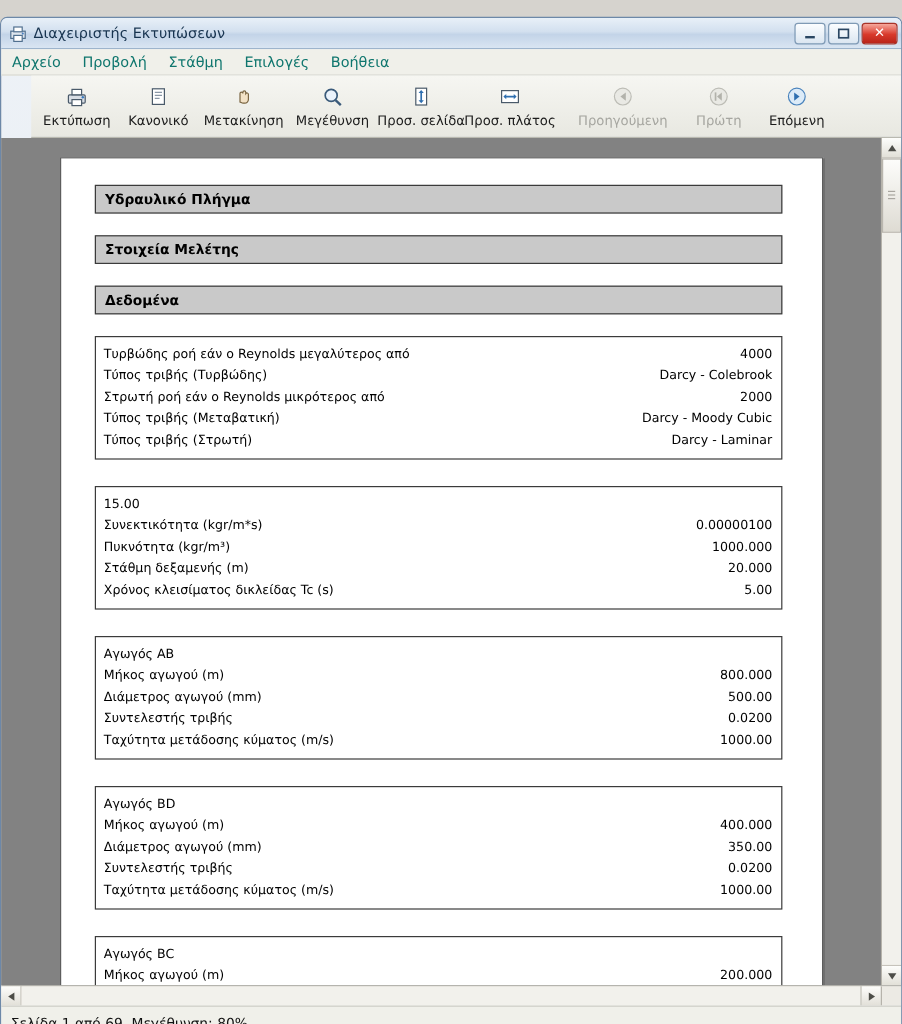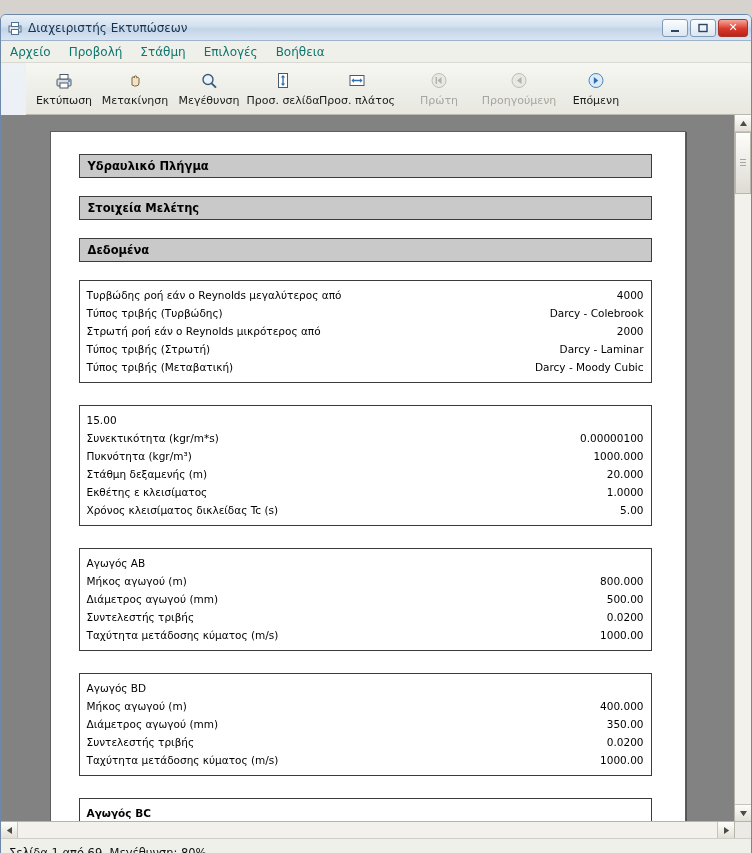--- a/index.html
+++ b/index.html
@@ -135,21 +135,21 @@
     margin-bottom: 14px;
     padding: 5px 7px 6px 7px;
   }
   .row {
     display: flex; justify-content: space-between;
     font-size: 10.5px; color: #000;
     line-height: 18px;
   }
   .row .lbl { white-space: nowrap; }
   .row .val { white-space: nowrap; text-align: left; }
-  .block.nogap { margin-bottom: 0; font-weight: bold; }
+  .block.nogap { margin-bottom: 0; }
   
   .vscroll {
     width: 17px;
     background: #eceae4;
     border-left: 1px solid #b6b3ab;
     display: flex; flex-direction: column;
     flex: 0 0 auto;
   }
   .sb-arrow {
     height: 17px;
@@ -243,20 +243,31 @@
         <svg width="20" height="20" viewBox="0 0 20 20">
           <rect x="3" y="8" width="14" height="7" rx="1" fill="#d8dde4" stroke="#4a5a6a"></rect>
           <rect x="6" y="3.5" width="8" height="4.5" fill="#fff" stroke="#4a5a6a"></rect>
           <rect x="6" y="12" width="8" height="5" fill="#fff" stroke="#4a5a6a"></rect>
           <circle cx="15" cy="10" r="1" fill="#3b7bbf"></circle>
         </svg>
       </span>
       <span class="lb">Εκτύπωση</span>
     </div>
 
+    <div class="tb-btn">
+      <span class="ic">
+        <svg width="20" height="20" viewBox="0 0 20 20">
+          <rect x="5" y="3" width="10" height="13" fill="#fff" stroke="#4a5a6a"></rect>
+          <line x1="7" y1="6" x2="13" y2="6" stroke="#8a97a6"></line>
+          <line x1="7" y1="8.5" x2="13" y2="8.5" stroke="#8a97a6"></line>
+          <line x1="7" y1="11" x2="11" y2="11" stroke="#8a97a6"></line>
+        </svg>
+      </span>
+      <span class="lb">Κανονικό</span>
+    </div>
 
     <div class="tb-btn wide">
       <span class="ic">
         <svg width="20" height="20" viewBox="0 0 20 20">
           <path d="M7 14 V7 a1.2 1.2 0 0 1 2.4 0 V6 a1.2 1.2 0 0 1 2.4 0 v1 a1.2 1.2 0 0 1 2.2 .6 v4.4 a3 3 0 0 1 -3 3 H9.5 Z" fill="#f3e2c6" stroke="#7a6542"></path>
         </svg>
       </span>
       <span class="lb">Μετακίνηση</span>
     </div>
 
@@ -289,41 +300,41 @@
           <path d="M5.5 9.5 h9" stroke="#2f6fb0" stroke-width="1.4"></path>
           <path d="M4.5 9.5 l2.4 -2.2 v4.4 Z" fill="#2f6fb0"></path>
           <path d="M15.5 9.5 l-2.4 -2.2 v4.4 Z" fill="#2f6fb0"></path>
         </svg>
       </span>
       <span class="lb">Προσ. πλάτος</span>
     </div>
 
     <div class="tb-sep"></div>
 
+    <div class="tb-btn disabled" style="width:92px">
+      <span class="ic">
+        <svg width="20" height="20" viewBox="0 0 20 20">
+          <circle cx="10" cy="9.5" r="7" fill="#e9e9e4" stroke="#bdbdb6"></circle>
+          <path d="M12.5 6 L8 9.5 L12.5 13 Z" fill="#b2b2ab"></path>
+        </svg>
+      </span>
+      <span class="lb">Προηγούμενη</span>
+    </div>
+
     <div class="tb-btn disabled">
       <span class="ic">
         <svg width="20" height="20" viewBox="0 0 20 20">
           <circle cx="10" cy="9.5" r="7" fill="#e9e9e4" stroke="#bdbdb6"></circle>
           <path d="M12.5 6 L8.5 9.5 L12.5 13 Z" fill="#b2b2ab"></path>
           <rect x="6.6" y="6" width="1.4" height="7" fill="#b2b2ab"></rect>
         </svg>
       </span>
       <span class="lb">Πρώτη</span>
     </div>
 
-    <div class="tb-btn disabled" style="width:92px">
-      <span class="ic">
-        <svg width="20" height="20" viewBox="0 0 20 20">
-          <circle cx="10" cy="9.5" r="7" fill="#e9e9e4" stroke="#bdbdb6"></circle>
-          <path d="M12.5 6 L8 9.5 L12.5 13 Z" fill="#b2b2ab"></path>
-        </svg>
-      </span>
-      <span class="lb">Προηγούμενη</span>
-    </div>
-
     <div class="tb-btn" style="width:62px">
       <span class="ic">
         <svg width="20" height="20" viewBox="0 0 20 20">
           <circle cx="10" cy="9.5" r="7" fill="#dcebf8" stroke="#4b84bd"></circle>
           <path d="M7.8 6 L12.3 9.5 L7.8 13 Z" fill="#2f6fb0"></path>
         </svg>
       </span>
       <span class="lb">Επόμενη</span>
     </div>
 
@@ -345,48 +356,44 @@
           </div>
           <div class="row">
             <span class="lbl">Τύπος τριβής (Τυρβώδης)</span>
             <span class="val">Darcy - Colebrook</span>
           </div>
           <div class="row">
             <span class="lbl">Στρωτή ροή εάν ο Reynolds μικρότερος από</span>
             <span class="val">2000</span>
           </div>
           <div class="row">
+            <span class="lbl">Τύπος τριβής (Μεταβατική)</span>
+            <span class="val">Darcy - Moody Cubic</span>
+          </div>
+          <div class="row">
             <span class="lbl">Τύπος τριβής (Στρωτή)</span>
             <span class="val">Darcy - Laminar</span>
           </div>
-          <div class="row">
-            <span class="lbl">Τύπος τριβής (Μεταβατική)</span>
-            <span class="val">Darcy - Moody Cubic</span>
-          </div>
         </div>
 
         <div class="block" style="margin-top:22px;">
           <div class="row">
             <span class="val">15.00</span>
           </div>
           <div class="row">
             <span class="lbl">Συνεκτικότητα (kgr/m*s)</span>
             <span class="val">0.00000100</span>
           </div>
           <div class="row">
             <span class="lbl">Πυκνότητα (kgr/m³)</span>
             <span class="val">1000.000</span>
           </div>
           <div class="row">
             <span class="lbl">Στάθμη δεξαμενής (m)</span>
             <span class="val">20.000</span>
-          </div>
-          <div class="row">
-            <span class="lbl">Εκθέτης ε κλεισίματος</span>
-            <span class="val">1.0000</span>
           </div>
           <div class="row">
             <span class="lbl">Χρόνος κλεισίματος δικλείδας Tc (s)</span>
             <span class="val">5.00</span>
           </div>
         </div>
 
         <div class="block" style="margin-top:22px;">
           <div class="row">
             <span class="lbl">Αγωγός AB</span>

